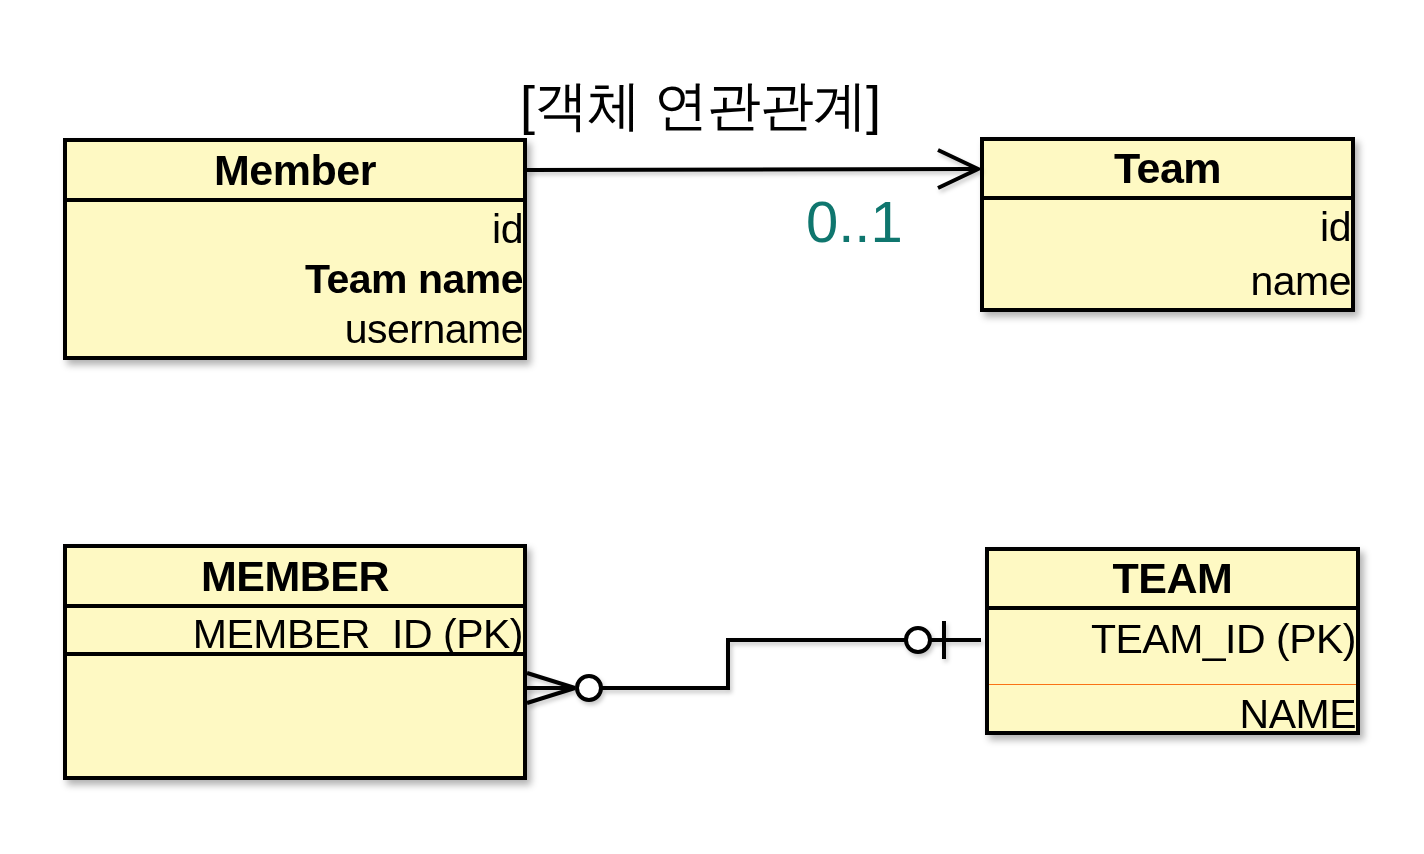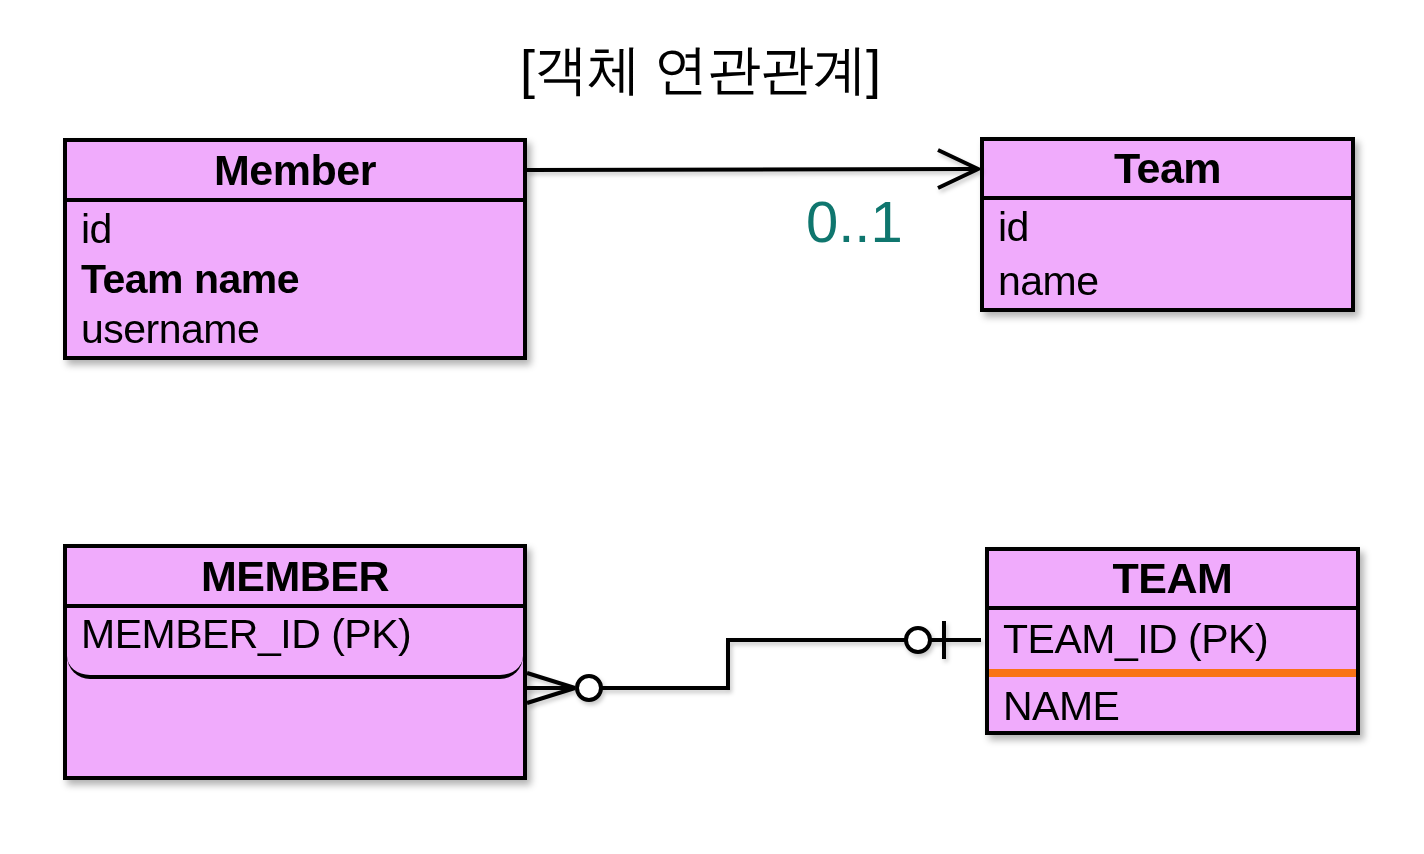--- a/index.html
+++ b/index.html
@@ -17,67 +17,69 @@
     overflow: hidden;
   }
   .section-title {
     position: absolute;
     transform: translateX(-50%);
     white-space: nowrap;
     font-size: 54px;
     font-weight: 500;
     letter-spacing: -1px;
     color: #000000;
+    margin-top: 36px;
   }
   .title-object { left: 700px; top: 34px; }
   .title-table  { left: 676px; top: 460px; }
 
   .box {
     position: absolute;
-    background: #f0abfc;
+    background: #fef9c3;
     border: 4px solid #000000;
     box-sizing: border-box;
     box-shadow: 4px 5px 7px rgba(0,0,0,0.30);
   }
   .box-header {
     border-bottom: 4px solid #000000;
     font-weight: bold;
     text-align: center;
     font-size: 43px;
     letter-spacing: -0.5px;
     overflow: hidden;
   }
   .field, .erd-line {
     font-size: 41px;
     letter-spacing: -0.5px;
     padding-left: 14px;
     white-space: nowrap;
     overflow: hidden;
+    text-align: right;
   }
   .bold { font-weight: bold; }
 
   
   .member-class { left: 63px;  top: 138px; width: 464px; height: 222px; }
   .member-class .box-header { height: 56px; line-height: 56px; }
   .member-class .field { line-height: 50px; }
   .member-class .box-body { padding-top: 2px; }
 
   .team-class { left: 980px; top: 137px; width: 375px; height: 175px; }
   .team-class .box-header { height: 55px; line-height: 55px; }
   .team-class .field { line-height: 54px; }
 
   
   .member-table { left: 63px; top: 544px; width: 464px; height: 236px; }
   .member-table .box-header { height: 56px; line-height: 56px; }
-  .member-table .pk-row { height: 71px; line-height: 58px; border-bottom: 4px solid #000000; box-sizing: border-box; border-radius: 23px; }
+  .member-table .pk-row { height: 48px; line-height: 58px; border-bottom: 4px solid #000000; box-sizing: border-box; }
   .member-table .erd-line { line-height: 52px; }
 
   .team-table { left: 985px; top: 547px; width: 375px; height: 188px; }
   .team-table .box-header { height: 55px; line-height: 55px; }
-  .team-table .pk-row { height: 67px; line-height: 59px; border-bottom: 8px solid #f97316; box-sizing: border-box; }
+  .team-table .pk-row { height: 75px; line-height: 59px; border-bottom: 1px solid #f97316; box-sizing: border-box; }
   .team-table .erd-line { line-height: 58px; }
 
   .multiplicity-label {
     position: absolute;
     left: 806px;
     top: 188px;
     font-size: 58px;
     letter-spacing: 0px;
     color: #0f766e;
   }

